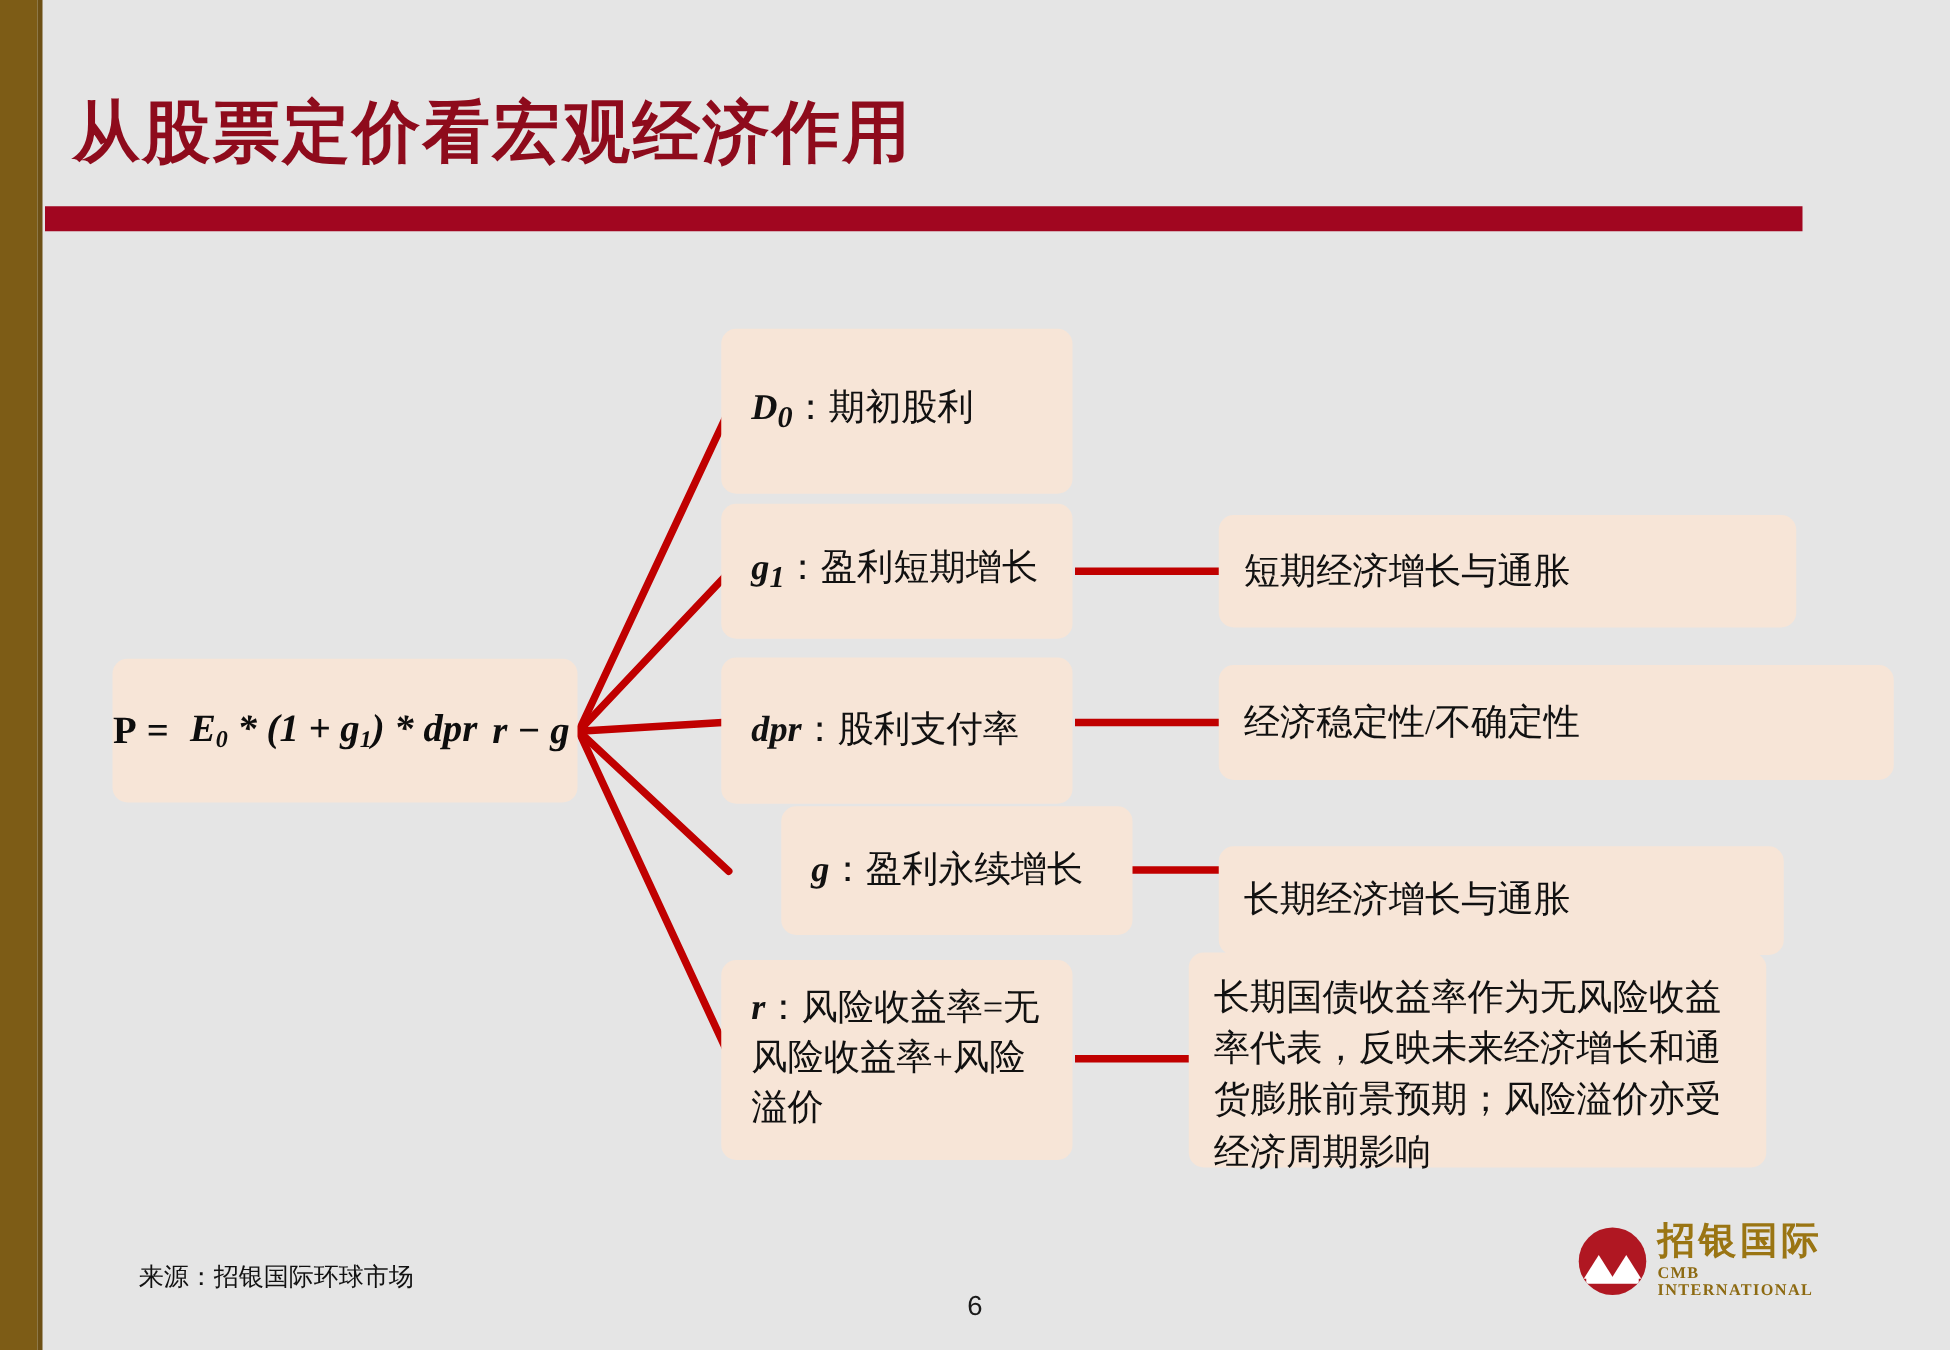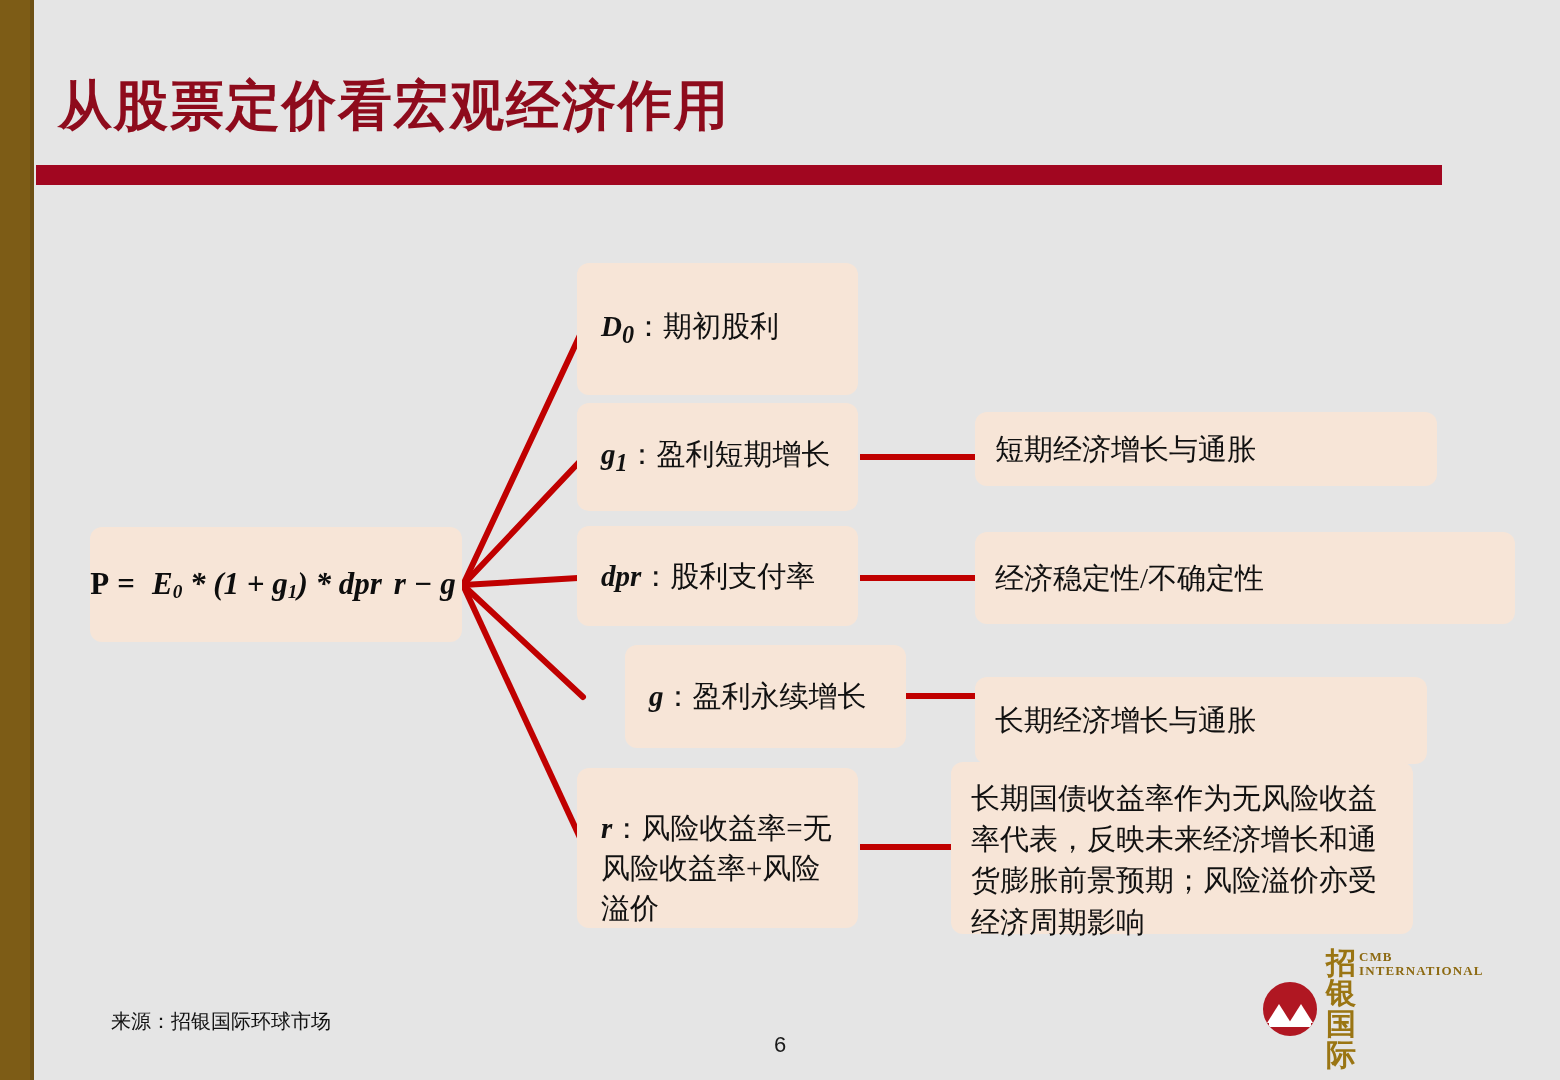--- a/index.html
+++ b/index.html
@@ -126,26 +126,26 @@
   
   .mv {
     font-style: italic;
     font-weight: 700;
     font-family: "Liberation Serif", "DejaVu Serif", serif;
   }
 
   
   .mid1 { left: 577px; top: 263px;  width: 281px; height: 132px; }
   .mid2 { left: 577px; top: 403px;  width: 281px; height: 108px; }
-  .mid3 { left: 577px; top: 526px;  width: 281px; height: 100px; }
+  .mid3 { left: 577px; top: 526px;  width: 281px; height: 117px; }
   .mid4 { left: 577px; top: 645px;  width: 281px; height: 103px; margin-left: 48px; }
-  .mid5 { left: 577px; top: 768px;  width: 281px; height: 160px; align-items: flex-end; padding-top: 4px; }
-
-  
-  .rt1 { left: 975px; top: 412px; width: 462px; height: 74px; }
+  .mid5 { left: 577px; top: 768px;  width: 281px; height: 160px; align-items: flex-start; padding-top: 18px; }
+
+  
+  .rt1 { left: 975px; top: 412px; width: 462px; height: 90px; }
   .rt2 { left: 975px; top: 532px; width: 540px; height: 92px; }
   .rt3 { left: 975px; top: 652px; width: 452px; height: 87px; margin-top: 25px; }
   .rt4 { left: 951px; top: 762px; width: 462px; height: 172px; align-items: flex-start; padding-top: 16px; }
 
   .rt4 .node-text { line-height: 1.42; }
 
   
   .connectors {
     position: absolute;
     left: 0; top: 0;
@@ -207,21 +207,21 @@
     position: absolute;
     left: 6px;
     bottom: 9px;
     width: 42px;
     height: 5px;
     background: #ffffff;
   }
   .logo-text {
     margin-left: 9px;
     display: flex;
-    flex-direction: row;
+    flex-direction: column;
     justify-content: center;
   }
   .logo-cn {
     font-size: 30px;
     font-weight: 700;
     color: #9a7513;
     letter-spacing: 3px;
     line-height: 1.02;
     font-family: "Liberation Serif", "DejaVu Serif", serif;
   }

